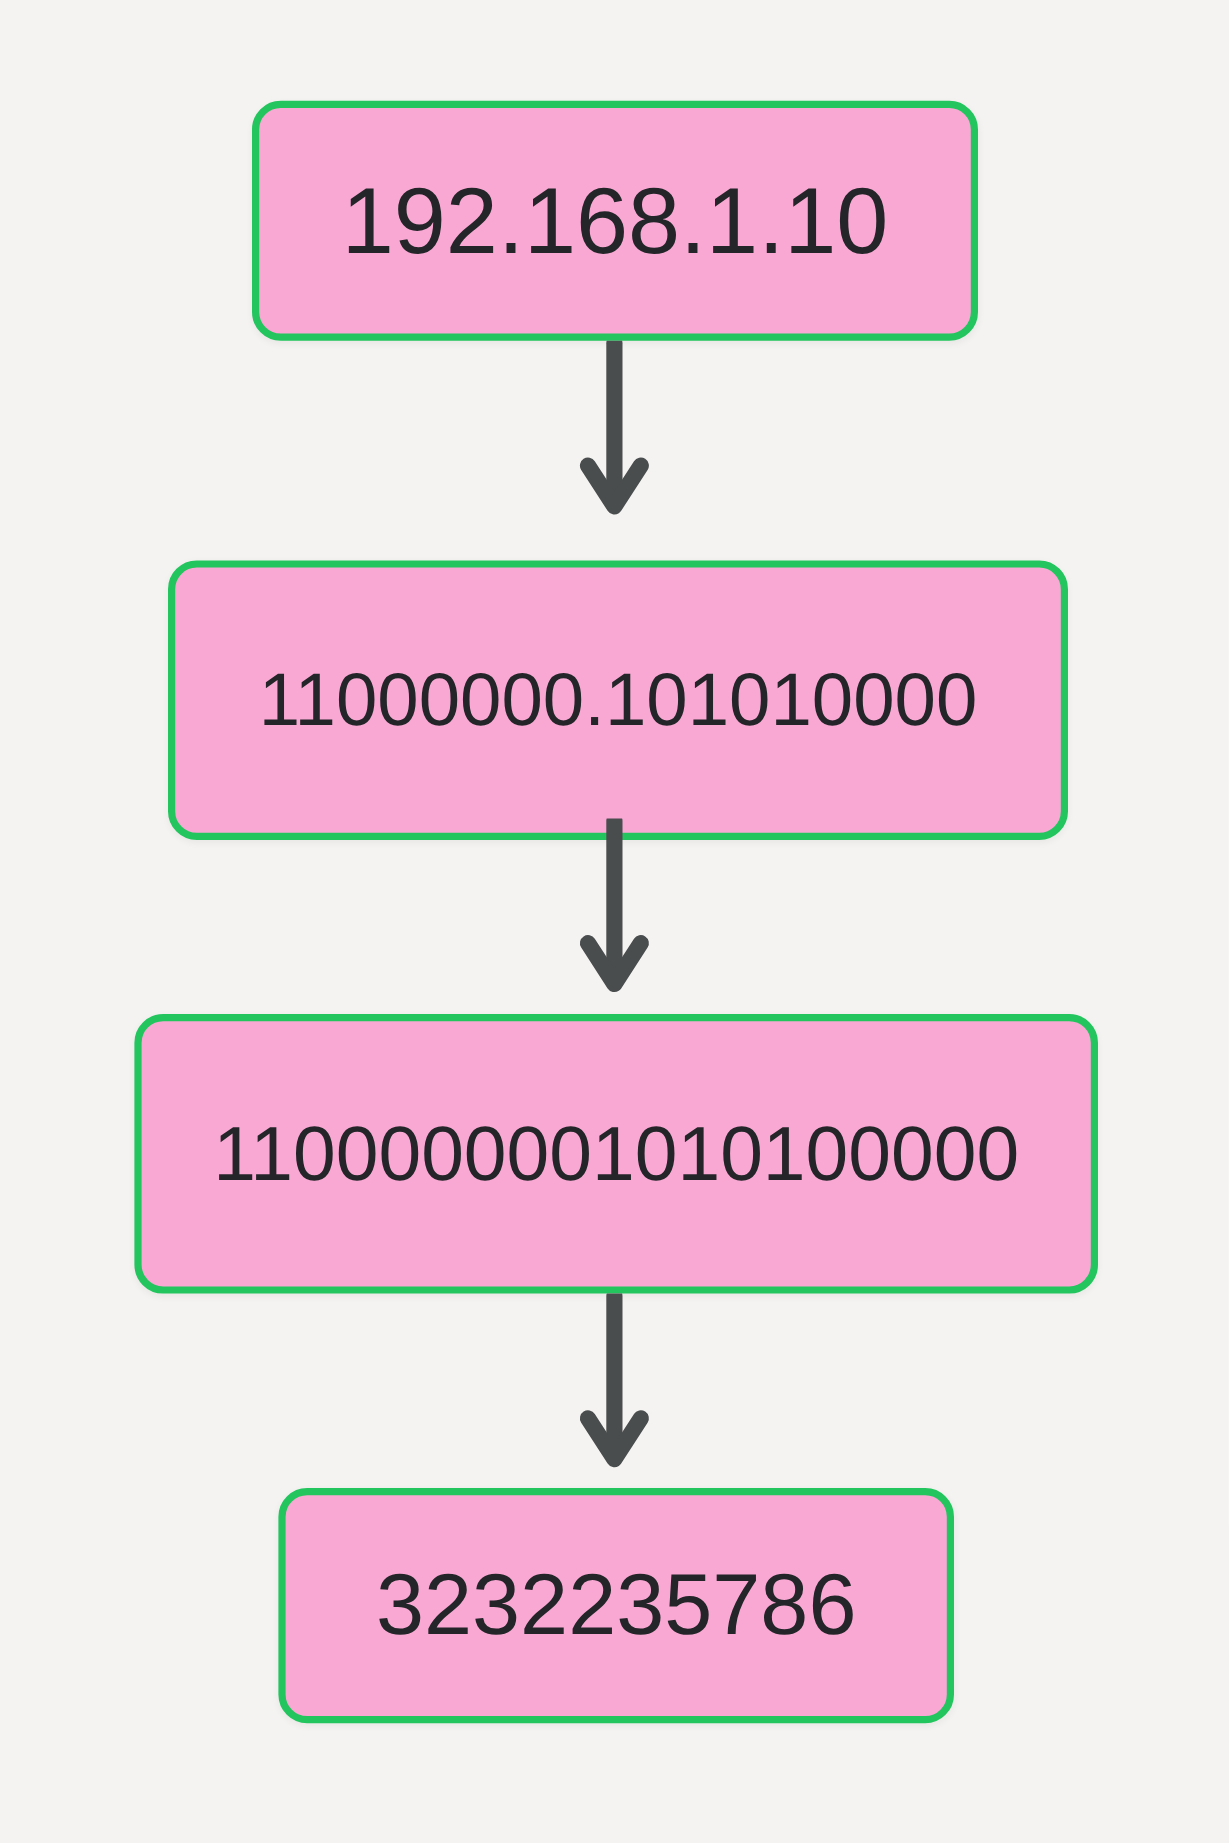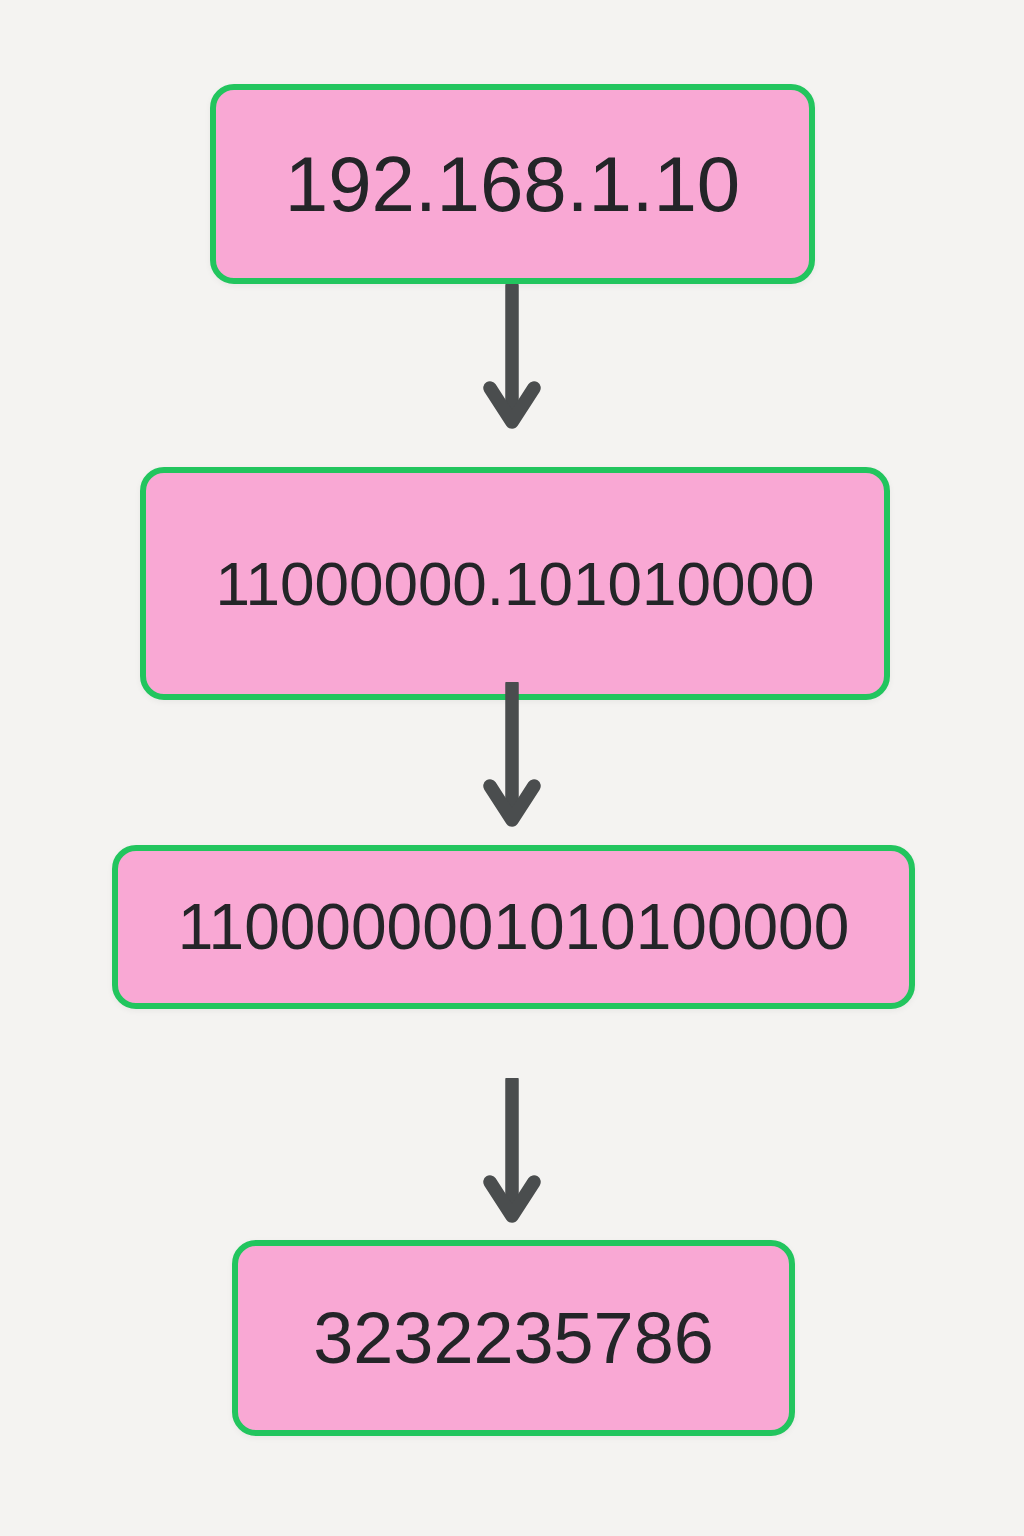--- a/index.html
+++ b/index.html
@@ -23,21 +23,21 @@
     flex-direction: column;
     align-items: center;
     justify-content: center;
     color: #242528;
     text-align: center;
     white-space: nowrap;
   }
   .node .line { display: block; }
   .node-1 { left: 210px; top: 84px;   width: 605px; height: 200px; font-size: 78px; }
   .node-2 { left: 140px; top: 448px;  width: 750px; height: 233px; font-size: 62px; line-height: 1.45; margin-top: 19px; }
-  .node-3 { left: 112px; top: 845px;  width: 803px; height: 164px; font-size: 64px; line-height: 1.42; }
+  .node-3 { left: 112px; top: 845px;  width: 803px; height: 233px; font-size: 64px; line-height: 1.42; }
   .node-4 { left: 232px; top: 1240px; width: 563px; height: 196px; font-size: 72px; }
   .arrow {
     position: absolute;
     left: 478px;
     width: 68px;
     height: 152px;
   }
   .arrow-1 { top: 284px; }
   .arrow-2 { top: 682px; }
   .arrow-3 { top: 1078px; }

